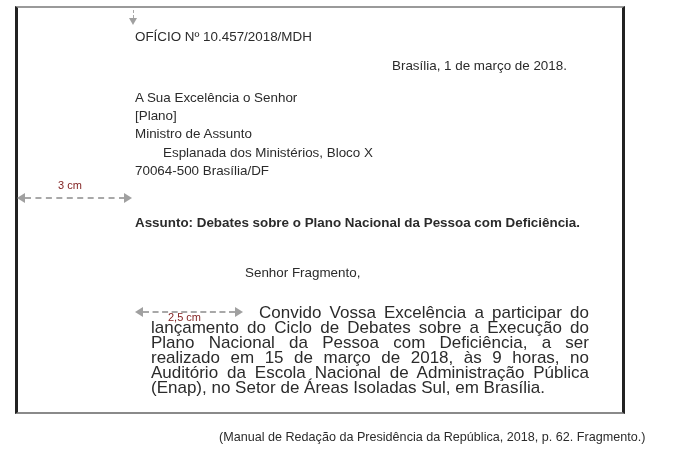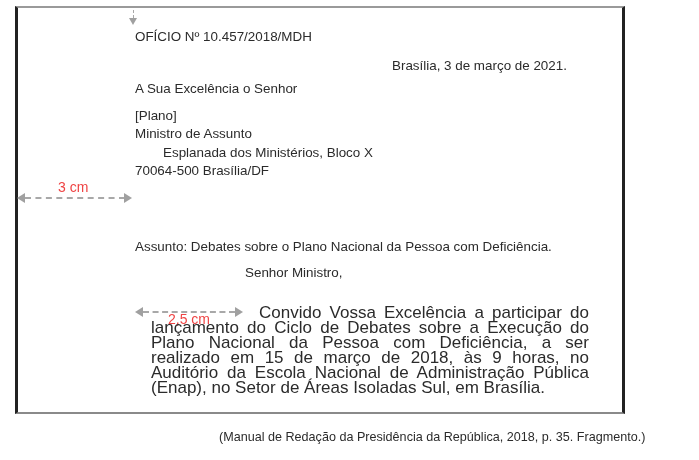--- a/index.html
+++ b/index.html
@@ -2,57 +2,57 @@
 <html><head>
   <meta charset="utf-8">
   <style>
     html, body { margin:0; padding:0; background:#ffffff; }
     body { width:699px; height:460px; position:relative; overflow:hidden;
            font-family:"Liberation Sans", "DejaVu Sans", sans-serif; color:#2b2b2b; }
     .page { position:absolute; left:15px; top:6px; width:604px; height:404px;
             border-top:2px solid #9a9a9a; border-right:3px solid #222; border-left:3px solid #222; border-bottom:2px solid #8a8a8a;
             box-sizing:content-box; }
     .t { position:absolute; font-size:13.4px; white-space:nowrap; line-height:18px; }
-    .b { font-weight:normal;margin-top:24px; }
-    .note { position:absolute; font-size:14px; color:#ef4444; }
+    .b { font-weight:bold; }
+    .note { position:absolute; font-size:11px; color:#7f1d1d; }
     .dash { position:absolute; height:0; border-top:2px dashed #a8a8a8; }
     .arrow-r { position:absolute; width:0; height:0; border-top:5px solid transparent; border-bottom:5px solid transparent; border-left:8px solid #a0a0a0; }
     .arrow-l { position:absolute; width:0; height:0; border-top:5px solid transparent; border-bottom:5px solid transparent; border-right:8px solid #a0a0a0; }
     .arrow-d { position:absolute; width:0; height:0; border-left:4px solid transparent; border-right:4px solid transparent; border-top:7px solid #a0a0a0; }
     .vdash { position:absolute; width:0; border-left:1px dashed #a8a8a8; }
     .para { position:absolute; left:151px; top:305px; width:438px; font-size:17px; line-height:15px; text-align:justify; }
     .indent { display:inline-block; width:108px; }
     .source { position:absolute; left:219px; top:430px; font-size:12.6px; color:#2b2b2b; white-space:nowrap; }
   </style>
 </head>
 <body>
 
 <div class="page"></div>
 
 <div class="vdash" style="left:133px; top:10px; height:8px;"></div>
 <div class="arrow-d" style="left:129px; top:18px;"></div>
 
 <div class="t" style="left:135px; top:28px;">OFÍCIO Nº 10.457/2018/MDH</div>
-<div class="t" style="left:392px; top:57px;">Brasília, 3 de março de 2021.</div>
+<div class="t" style="left:392px; top:57px;">Brasília, 1 de março de 2018.</div>
 
-<div class="t" style="left:135px; top:80px;">A Sua Excelência o Senhor</div>
+<div class="t" style="left:135px; top:89px;">A Sua Excelência o Senhor</div>
 <div class="t" style="left:135px; top:107px;">[Plano]</div>
 <div class="t" style="left:135px; top:125px;">Ministro de Assunto</div>
 <div class="t" style="left:135px; top:144px;margin-left:28px;">Esplanada dos Ministérios, Bloco X</div>
 <div class="t" style="left:135px; top:162px;">70064-500 Brasília/DF</div>
 
 <div class="note" style="left:58px; top:179px;">3 cm</div>
 <div class="arrow-l" style="left:17px; top:193px;"></div>
 <div class="dash" style="left:25px; top:197px; width:100px;"></div>
 <div class="arrow-r" style="left:124px; top:193px;"></div>
 
 <div class="t b" style="left:135px; top:214px;">Assunto: Debates sobre o Plano Nacional da Pessoa com Deficiência.</div>
 
-<div class="t" style="left:245px; top:264px;">Senhor Ministro,</div>
+<div class="t" style="left:245px; top:264px;">Senhor Fragmento,</div>
 
 <div class="note" style="left:168px; top:311px;">2,5 cm</div>
 <div class="arrow-l" style="left:135px; top:307px;"></div>
 <div class="dash" style="left:143px; top:311px; width:92px;"></div>
 <div class="arrow-r" style="left:235px; top:307px;"></div>
 
 <div class="para"><span class="indent"></span><span>Convido Vossa Excelência a participar do lançamento do Ciclo de Debates sobre a Execução do Plano Nacional da Pessoa com Deficiência, a ser realizado em 15 de março de 2018, às 9 horas, no Auditório da Escola Nacional de Administração Pública (Enap), no Setor de Áreas Isoladas Sul, em Brasília.</span></div>
 
-<div class="source">(Manual de Redação da Presidência da República, 2018, p. 35. Fragmento.)</div>
+<div class="source">(Manual de Redação da Presidência da República, 2018, p. 62. Fragmento.)</div>
 
 </body></html>

